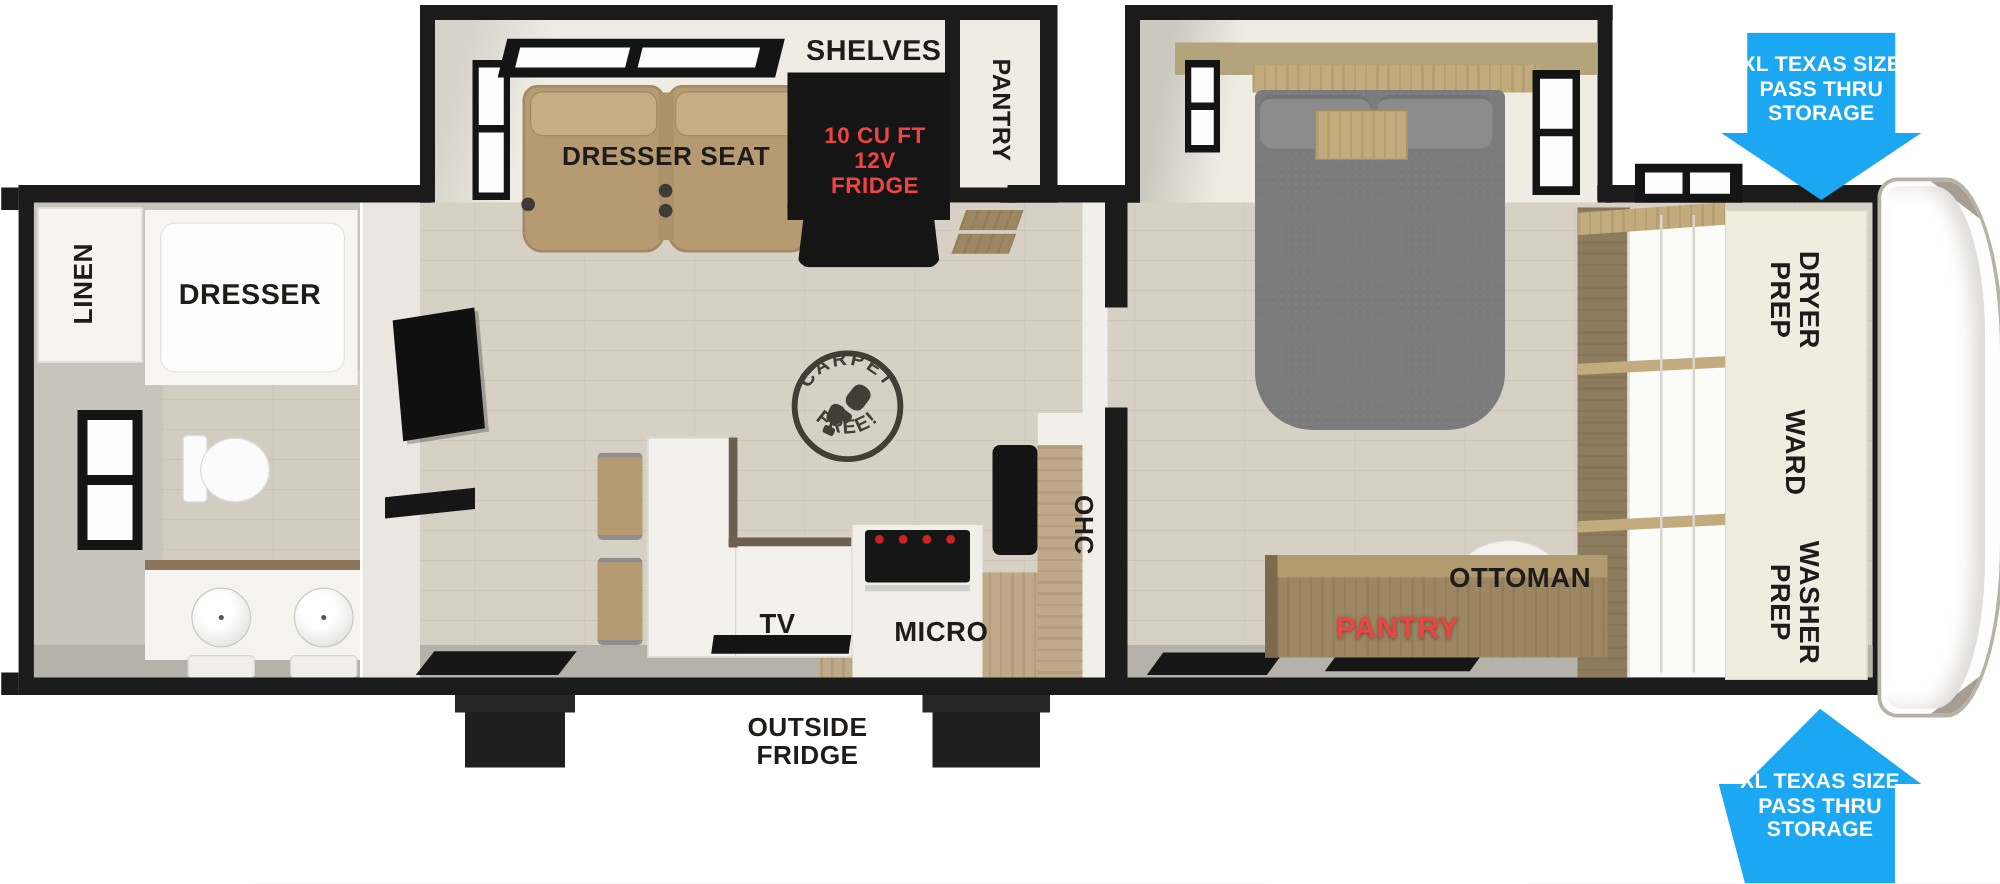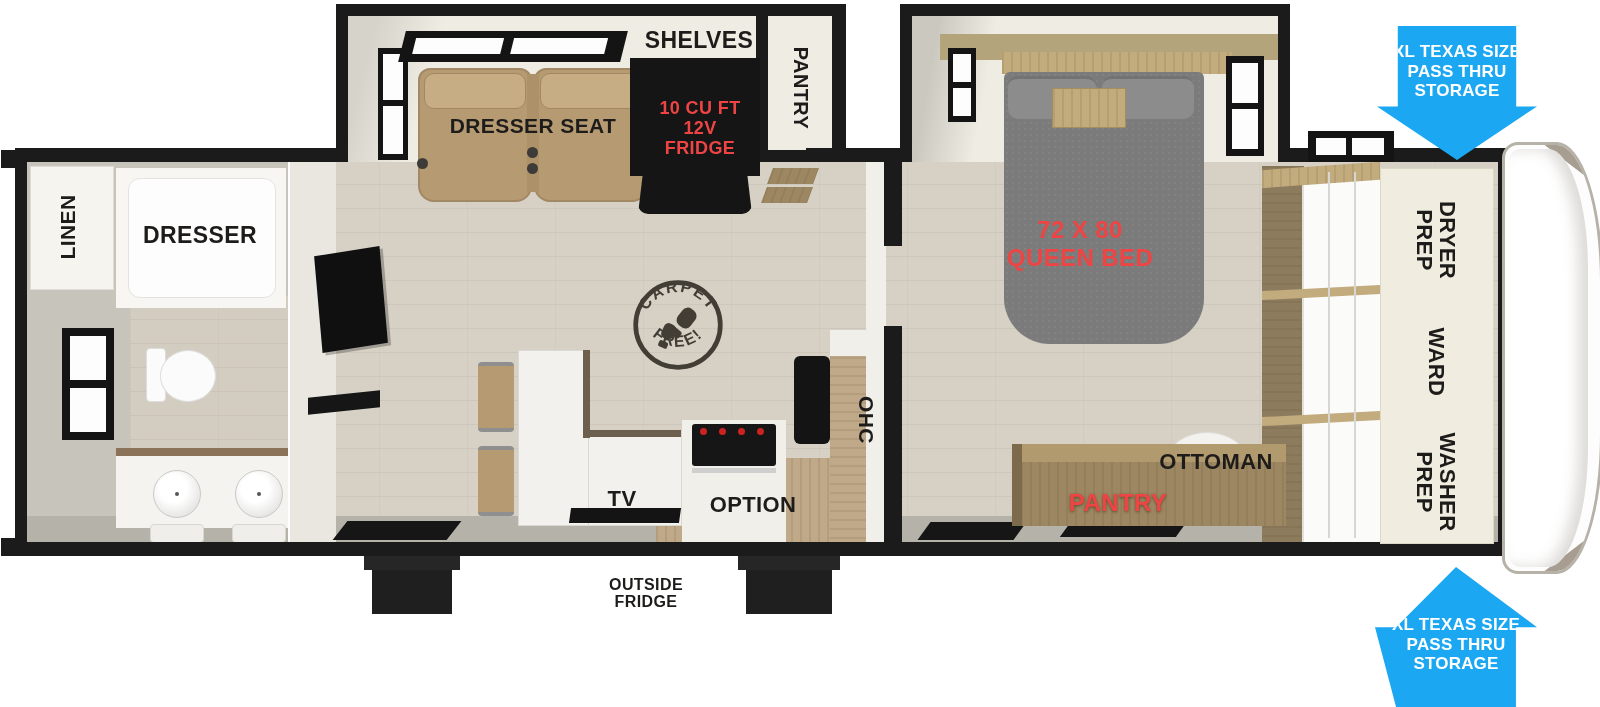--- a/index.html
+++ b/index.html
@@ -237,27 +237,25 @@
 
   <div class="lbl rm90" style="left:68px;top:227px;font-size:21px;">LINEN</div>
   <div class="lbl" style="left:200px;top:235px;font-size:23px;">DRESSER</div>
   <div class="lbl" style="left:699px;top:40px;font-size:23px;">SHELVES</div>
   <div class="lbl r90" style="left:800px;top:88px;font-size:20px;">PANTRY</div>
   <div class="lbl white" style="left:700px;top:129px;font-size:18px;line-height:1.1;">10 CU FT
 12V
 FRIDGE</div>
   <div class="lbl" style="left:533px;top:126px;font-size:21px;">DRESSER SEAT</div>
   <div class="lbl" style="left:622px;top:499px;font-size:22px;">TV</div>
-  <div class="lbl" style="left:753px;top:505px;font-size:22px;">OPTION</div>
+  <div class="lbl" style="left:753px;top:505px;font-size:22px;">MICRO</div>
   <div class="lbl r90" style="left:866px;top:420px;font-size:21px;">OHC</div>
-  <div class="lbl white" style="left:1080px;top:244px;font-size:24px;line-height:1.15;">72 X 80
-QUEEN BED</div>
   <div class="lbl white shadow" style="left:1118px;top:503px;font-size:24px;">PANTRY</div>
   <div class="lbl" style="left:1216px;top:462px;font-size:22px;">OTTOMAN</div>
   <div class="lbl r90" style="left:1436px;top:240px;font-size:22px;">DRYER
 PREP</div>
   <div class="lbl r90" style="left:1436px;top:362px;font-size:22px;">WARD</div>
   <div class="lbl r90" style="left:1436px;top:482px;font-size:22px;">WASHER
 PREP</div>
-  <div class="lbl" style="left:646px;top:594px;font-size:16px;">OUTSIDE
+  <div class="lbl" style="left:646px;top:594px;font-size:21px;">OUTSIDE
 FRIDGE</div>
 
 </div>
 
 </body></html>

